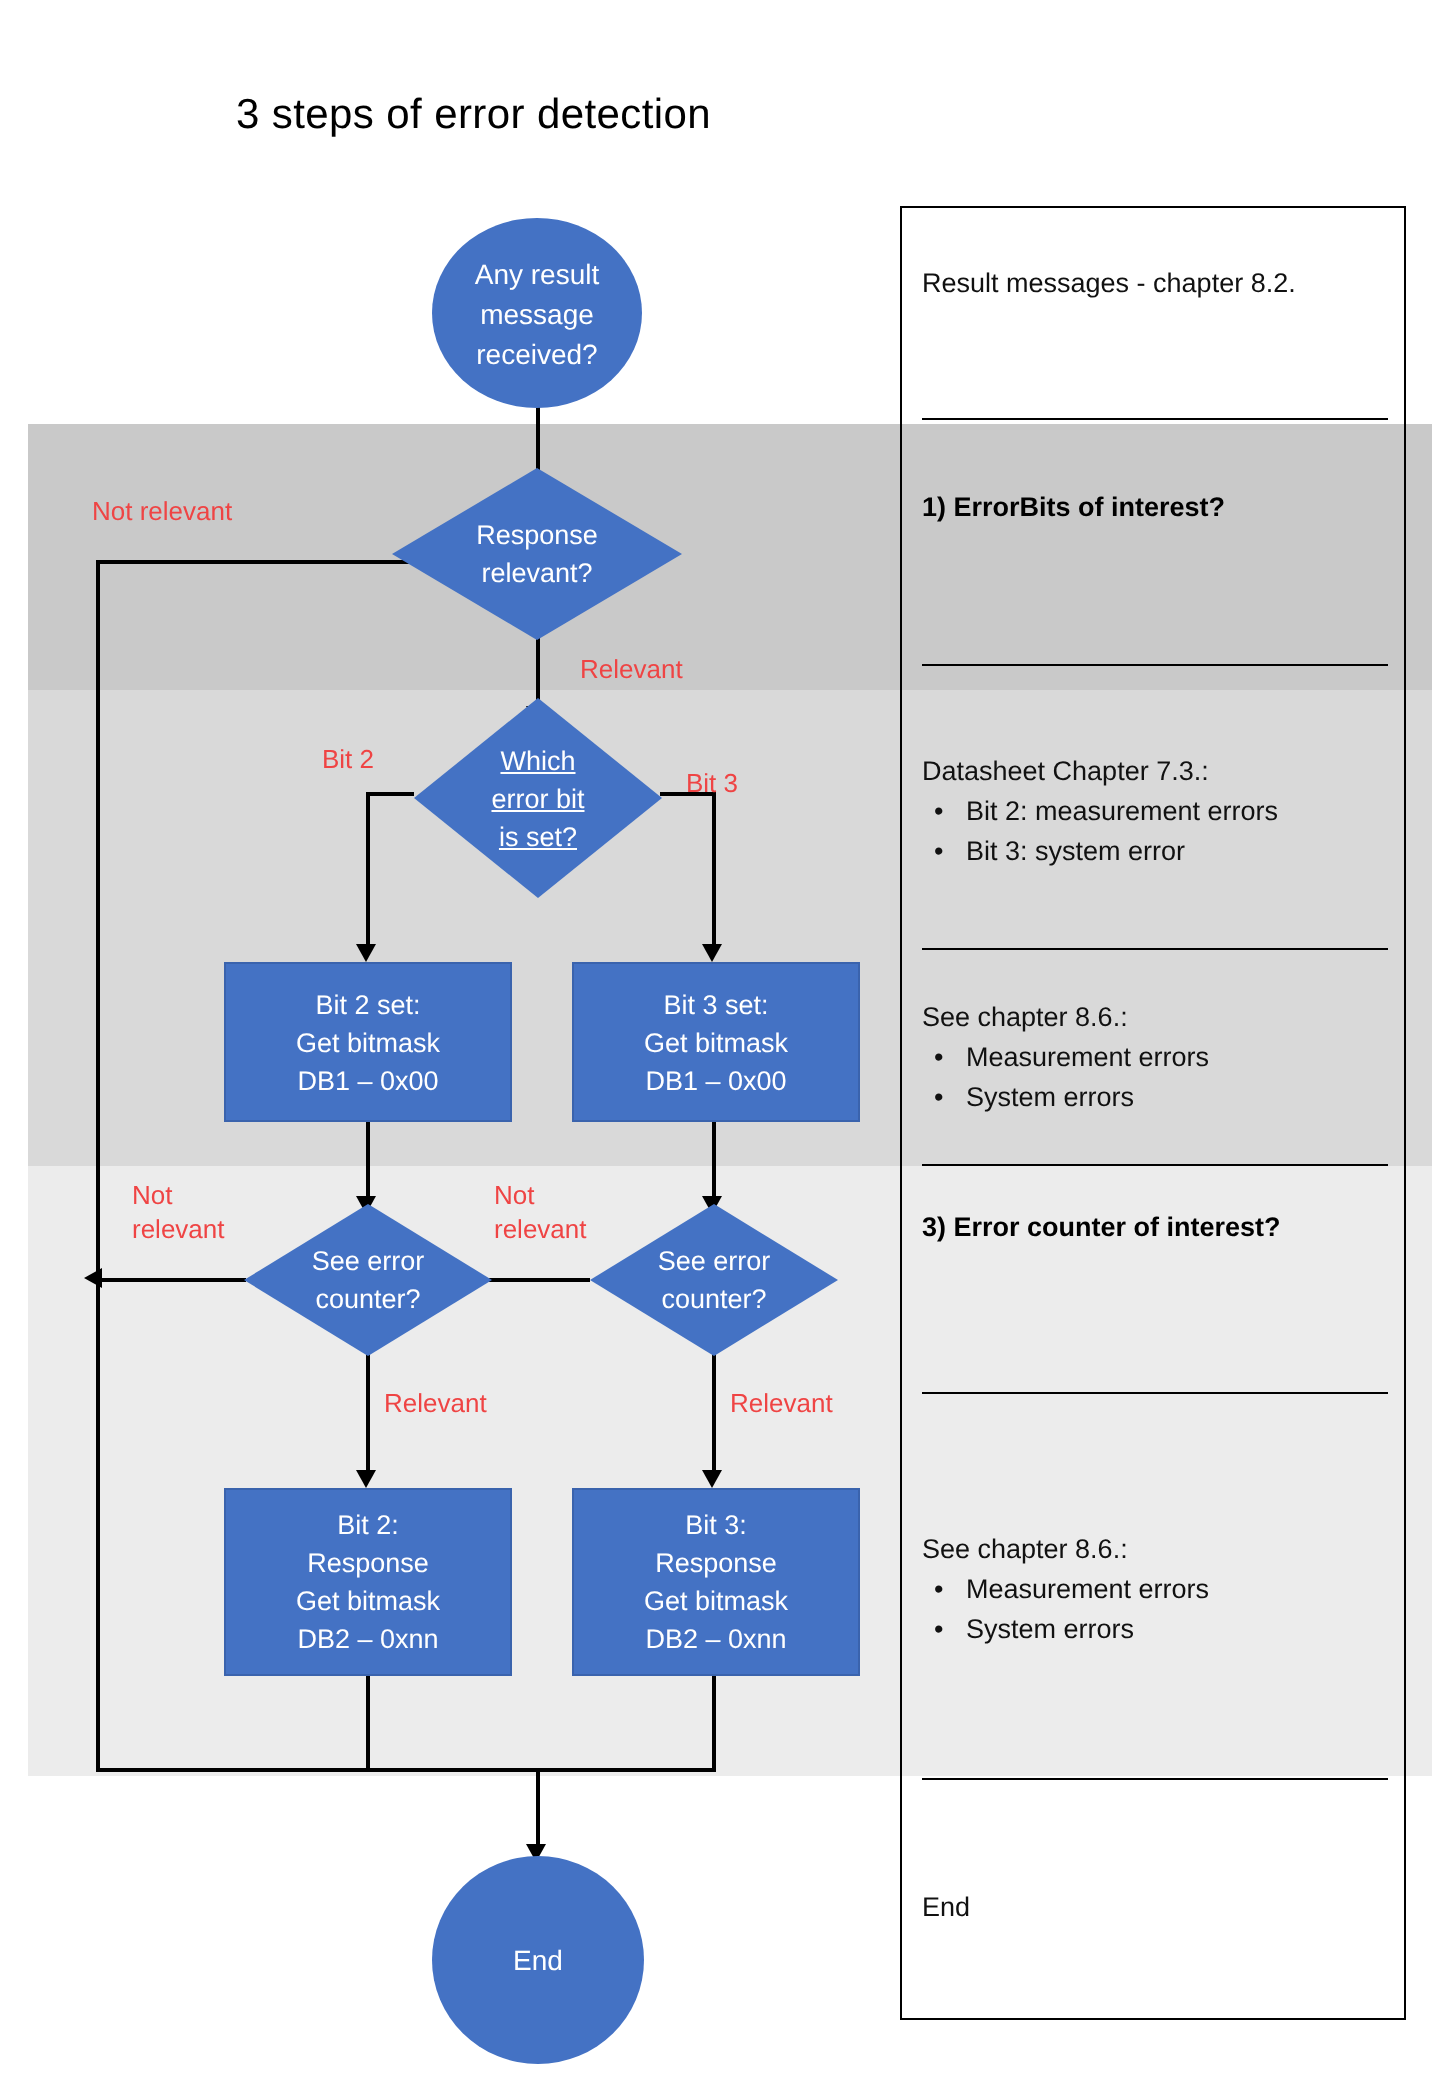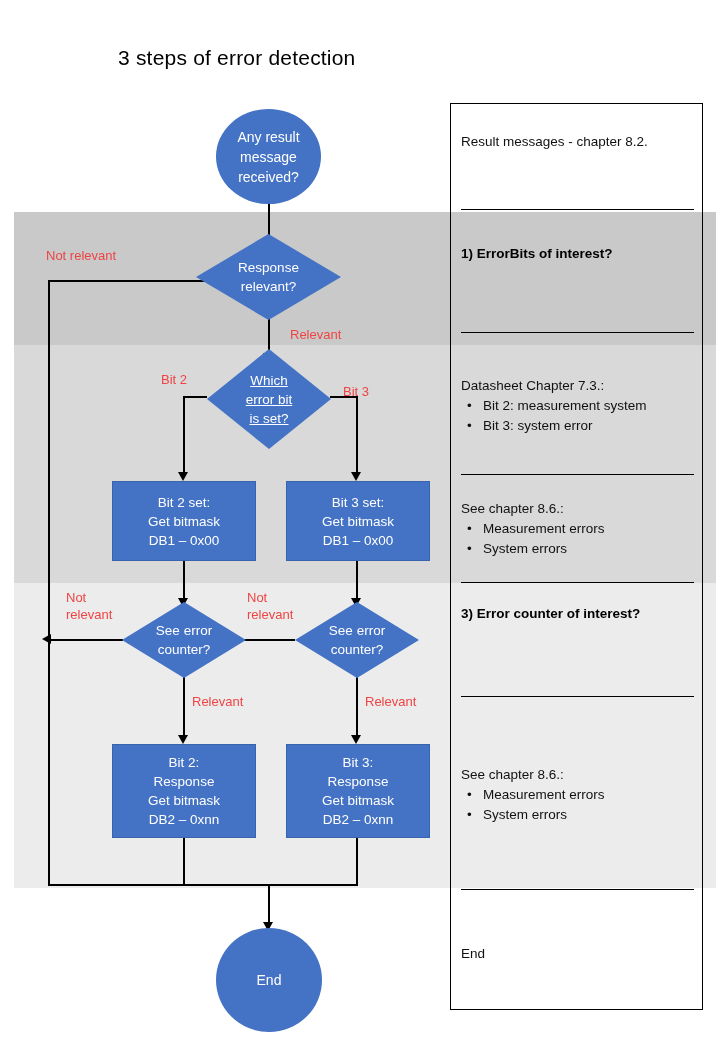--- a/index.html
+++ b/index.html
@@ -205,21 +205,21 @@
   <div class="pdiv" style="top:105px;"></div>
 
   <div class="psec" style="top:140px;">
     <div class="ptitle">1) ErrorBits of interest?</div>
   </div>
   <div class="pdiv" style="top:228px;"></div>
 
   <div class="psec" style="top:258px;">
     <div class="ptext" style="margin-top:14px;">Datasheet Chapter 7.3.:</div>
     <ul class="pbul">
-      <li>Bit 2: measurement  system</li>
+      <li>Bit 2: measurement  errors</li>
       <li>Bit 3: system error</li>
     </ul>
   </div>
   <div class="pdiv" style="top:370px;"></div>
 
   <div class="psec" style="top:395px;">
     <div class="ptext">See chapter 8.6.:</div>
     <ul class="pbul">
       <li>Measurement  errors</li>
       <li>System errors</li>

